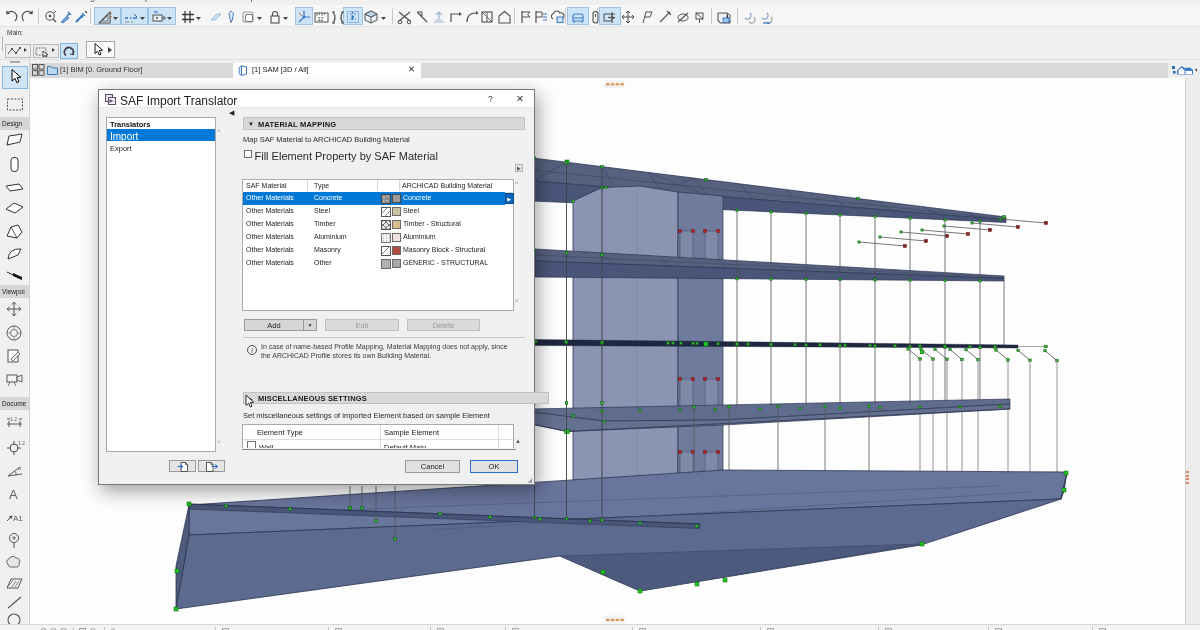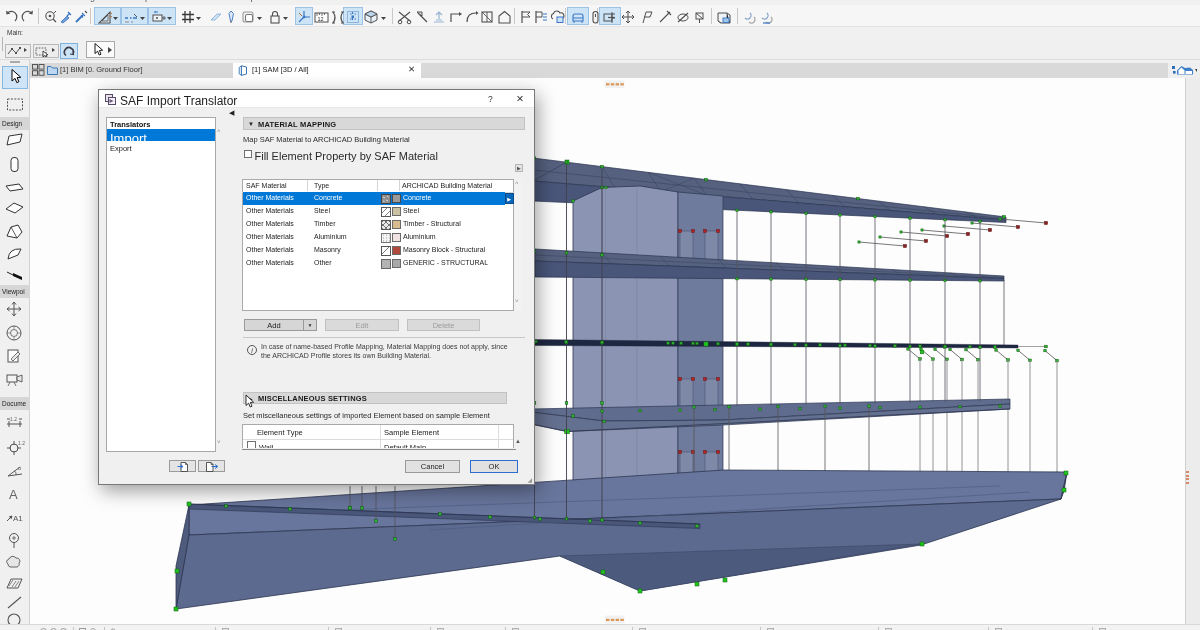--- a/index.html
+++ b/index.html
@@ -720,21 +720,21 @@
     </svg>
     <div class="abs" style="left:21px;top:4px;font-size:12px;color:#222;">SAF Import Translator</div>
     <div class="abs" style="left:389px;top:3.5px;font-size:8.5px;color:#333;">?</div>
     <div class="abs" style="left:417px;top:2.5px;font-size:9.5px;color:#333;">✕</div>
   </div>
 
   <div class="abs" style="left:7px;top:27px;width:110px;height:335px;background:#ffffff;border:1px solid #a8a8a8;"></div>
   <div class="abs" style="left:11px;top:30px;font-size:7.5px;font-weight:bold;color:#111;">Translators</div>
   <div class="abs" style="left:8px;top:39.5px;width:108px;height:1px;background:#e0e0e0;"></div>
   <div class="abs" style="left:8px;top:39px;width:108px;height:11.5px;background:#0078d7;"></div>
-  <div class="abs" style="left:11px;top:40.5px;font-size:13px;color:#ffffff;">Import</div>
+  <div class="abs" style="left:11px;top:40.5px;font-size:10px;color:#ffffff;">Import</div>
   <div class="abs" style="left:11px;top:54px;font-size:7.5px;color:#222;">Export</div>
   <div class="abs" style="left:118px;top:38px;font-size:6px;color:#888;">˄</div>
   <div class="abs" style="left:118px;top:349px;font-size:6px;color:#888;">˅</div>
 
   <div class="abs" style="left:130px;top:18.5px;font-size:7px;color:#222;">◀</div>
 
   <div class="abs" style="left:144px;top:27px;width:282px;height:12.5px;background:#d8d8d8;border:1px solid #c2c2c2;">
     <div class="abs" style="left:4px;top:2.5px;font-size:6px;color:#222;">▼</div>
     <div class="abs" style="left:14px;top:1.5px;font-size:7.5px;font-weight:bold;color:#1a1a1a;letter-spacing:0.2px;">MATERIAL MAPPING</div>
   </div>
@@ -811,21 +811,21 @@
   <div class="abs" style="left:204px;top:228.5px;width:14px;height:12.5px;background:#d6d6d6;border:1px solid #9a9a9a;font-size:5px;color:#333;text-align:center;line-height:11px;">▼</div>
   <div class="abs" style="left:226px;top:228.5px;width:74px;height:12.5px;background:#dadada;border:1px solid #c0c0c0;font-size:7.5px;color:#9a9a9a;text-align:center;line-height:11px;">Edit</div>
   <div class="abs" style="left:308px;top:228.5px;width:73px;height:12.5px;background:#dadada;border:1px solid #c0c0c0;font-size:7.5px;color:#9a9a9a;text-align:center;line-height:11px;">Delete</div>
 
   <div class="abs" style="left:144px;top:247px;width:282px;height:1px;background:#c8c8c8;"></div>
 
   <div class="abs" style="left:148px;top:255px;width:10px;height:10px;border:1px solid #555;border-radius:50%;font-size:7px;color:#444;text-align:center;line-height:9px;font-style:italic;">i</div>
   <div class="abs" style="left:162px;top:253px;width:253px;font-size:7px;color:#3a3a3a;line-height:8.5px;">In case of name-based Profile Mapping, Material Mapping does not apply, since the ARCHICAD Profile stores its own Building Material.</div>
 
 
-  <div class="abs" style="left:144px;top:301.5px;width:264px;height:12.5px;background:#d8d8d8;border:1px solid #c2c2c2;">
+  <div class="abs" style="left:144px;top:301.5px;width:306px;height:12.5px;background:#d8d8d8;border:1px solid #c2c2c2;">
     <div class="abs" style="left:4px;top:2px;font-size:6px;color:#222;">▶</div>
     <div class="abs" style="left:14px;top:1.5px;font-size:7.5px;font-weight:bold;color:#1a1a1a;letter-spacing:0.2px;">MISCELLANEOUS SETTINGS</div>
   </div>
 
   <svg class="abs" style="left:146px;top:305px;" width="10" height="14" viewBox="0 0 10 14">
     <path d="M1 0 L1 10.5 L3.6 8.2 L5.2 12 L7 11.2 L5.4 7.5 L8.6 7.2 Z" fill="#ffffff" stroke="#000" stroke-width="0.8"></path>
   </svg>
 
   <div class="abs" style="left:144px;top:321px;font-size:7.5px;color:#2a2a2a;">Set miscellaneous settings of imported Element based on sample Element</div>
 

